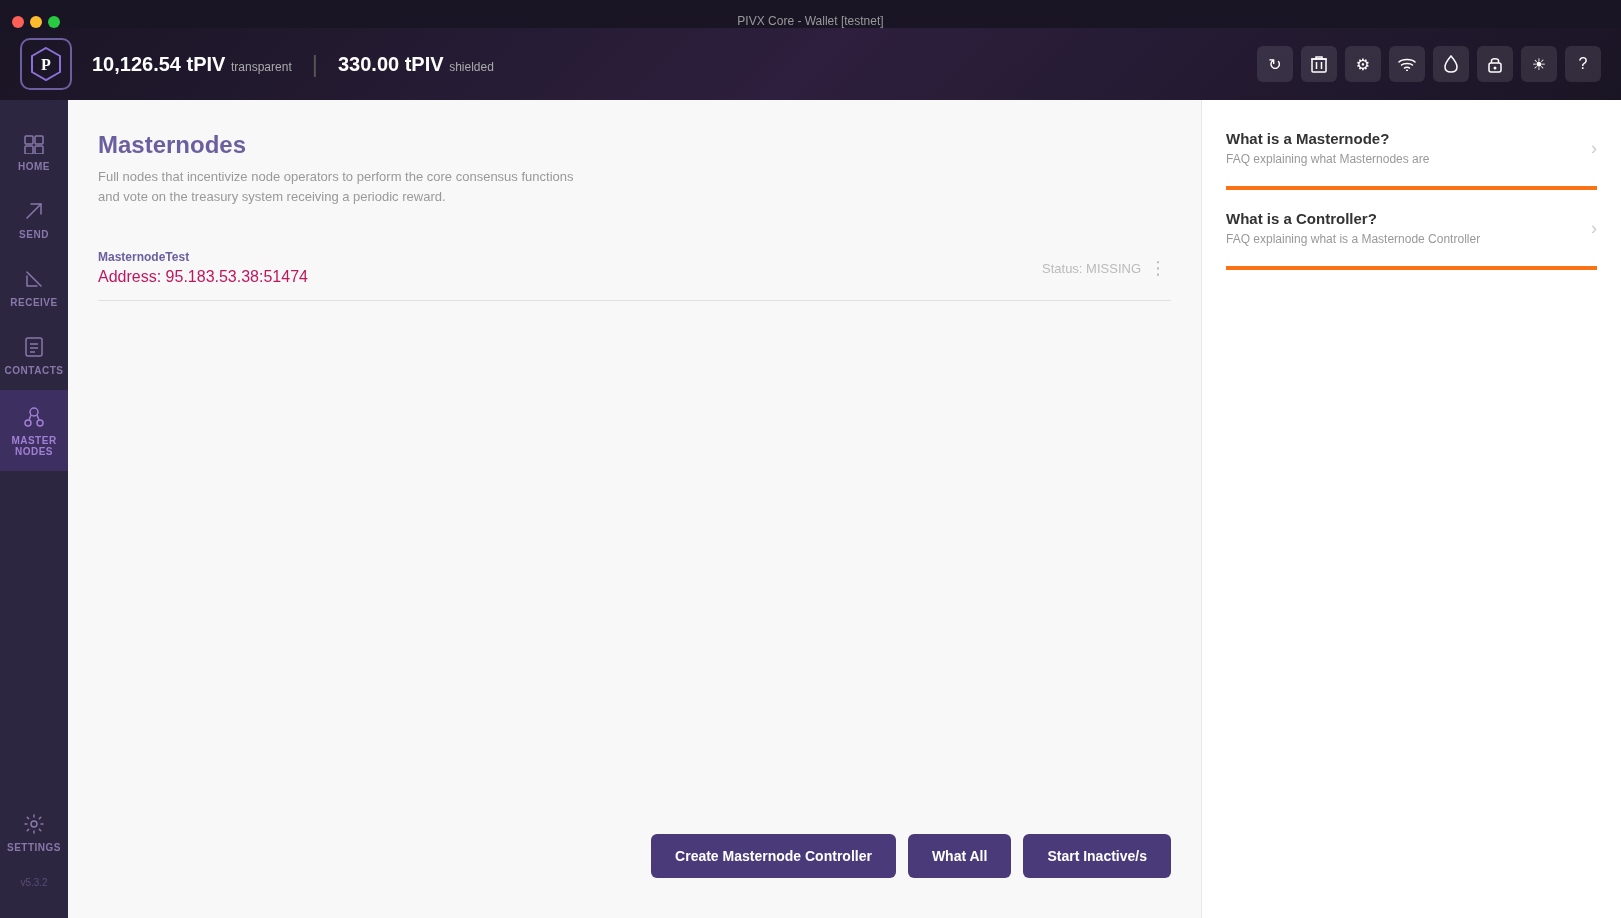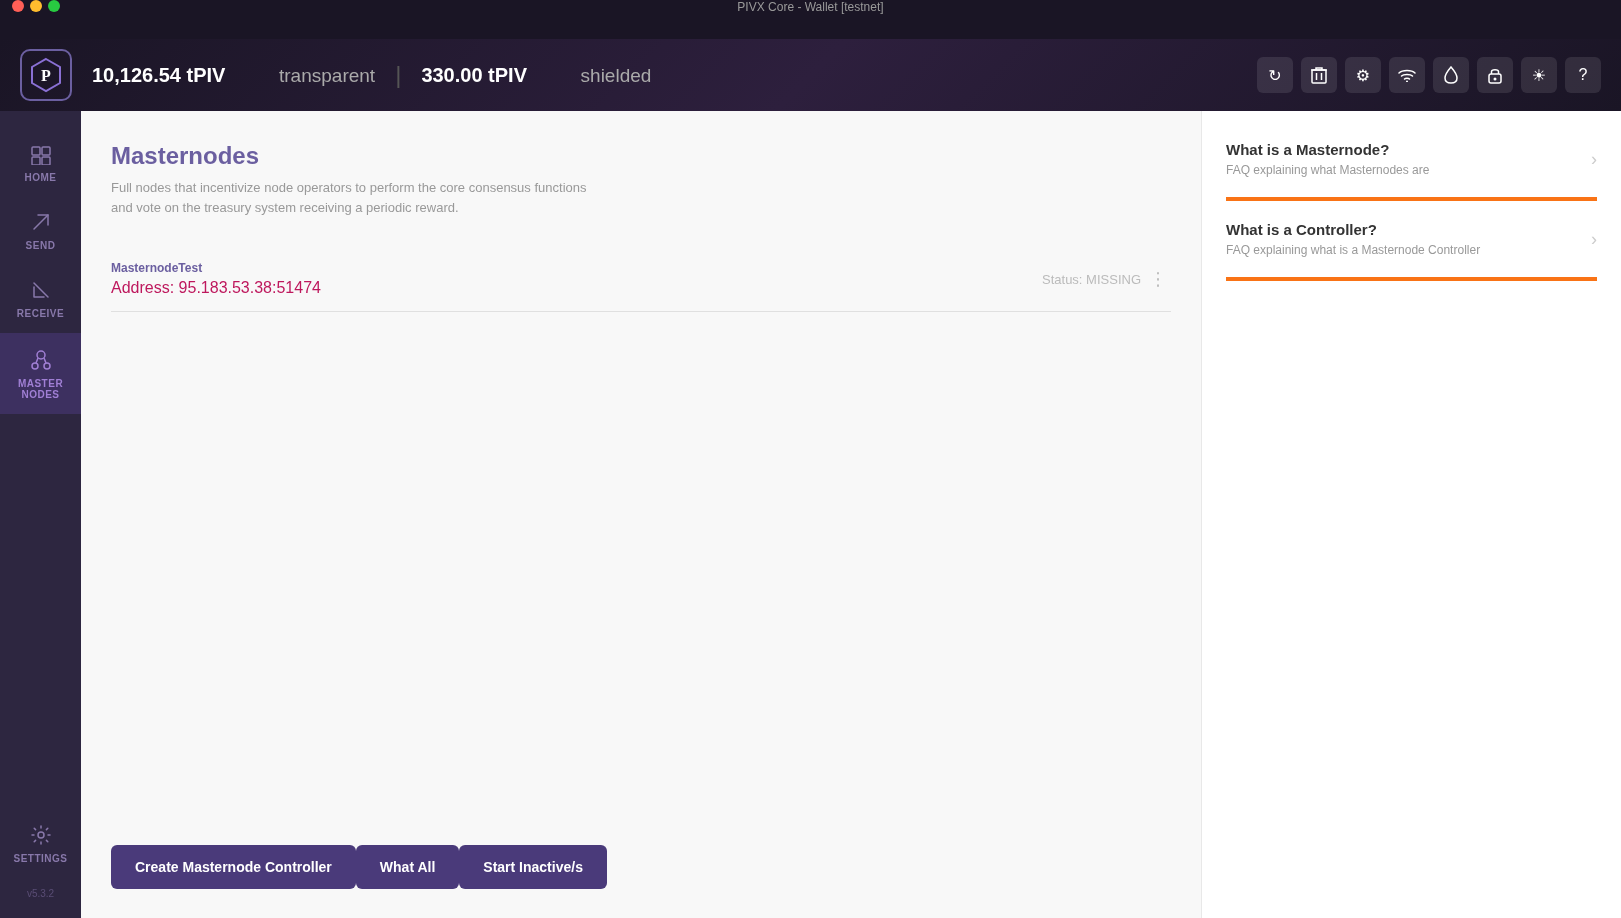--- a/index.html
+++ b/index.html
@@ -7,24 +7,24 @@
       width: 1621px;
       height: 918px;
       background: #2d2640;
       font-family: -apple-system, BlinkMacSystemFont, 'Segoe UI', sans-serif;
       overflow: hidden;
       position: relative;
     }
 
     
     .titlebar {
-      height: 39px;
+      height: 28px;
       background: #1a1525;
       display: flex;
-      align-items: flex-start;
+      align-items: flex-end;
       justify-content: center;
       position: relative;
     }
     .titlebar-title {
       color: #999;
       font-size: 12px;
     }
     .titlebar-buttons {
       position: absolute;
       left: 12px;
@@ -69,23 +69,22 @@
       gap: 20px;
       flex: 1;
     }
     .balance-item {
       color: white;
       font-size: 20px;
       font-weight: 600;
     }
     .balance-item .label {
       color: #aaa;
-      font-size: 19px;
+      font-size: 12px;
       font-weight: 400;
-      margin-left: 48px;
     }
     .balance-divider {
       color: #555;
       font-size: 24px;
     }
     .header-icons {
       display: flex;
       gap: 8px;
       align-items: center;
     }
@@ -103,21 +102,21 @@
     }
 
     
     .main-layout {
       display: flex;
       height: calc(918px - 28px - 72px);
     }
 
     
     .sidebar {
-      width: 81px;
+      width: 68px;
       background: #2d2640;
       display: flex;
       flex-direction: column;
       align-items: center;
       padding: 20px 0;
       gap: 0;
     }
     .sidebar-item {
       width: 100%;
       display: flex;
@@ -210,21 +209,22 @@
     .menu-dots {
       color: #bbb;
       font-size: 18px;
       cursor: pointer;
       padding: 4px;
     }
 
     
     .bottom-buttons {
       display: flex;
-      justify-content: flex-start;
+      justify-content: flex-end;
+      gap: 12px;
       padding: 20px 0;
     }
     .btn-primary {
       background: #4a3a7a;
       color: white;
       border: none;
       border-radius: 6px;
       padding: 14px 24px;
       font-size: 14px;
       font-weight: 600;
@@ -360,20 +360,31 @@
     <div class="sidebar-item">
       <span class="icon">
         <svg width="22" height="22" viewBox="0 0 22 22" fill="none">
           <line x1="4" y1="4" x2="18" y2="18" stroke="#8878aa" stroke-width="1.5" stroke-linecap="round"></line>
           <polyline points="14,18 4,18 4,8" stroke="#8878aa" stroke-width="1.5" stroke-linecap="round" stroke-linejoin="round" fill="none"></polyline>
         </svg>
       </span>
       <span>RECEIVE</span>
     </div>
 
+    <div class="sidebar-item">
+      <span class="icon">
+        <svg width="20" height="22" viewBox="0 0 20 22" fill="none">
+          <rect x="2" y="2" width="16" height="18" rx="2" stroke="#8878aa" stroke-width="1.5"></rect>
+          <line x1="6" y1="8" x2="14" y2="8" stroke="#8878aa" stroke-width="1.5"></line>
+          <line x1="6" y1="12" x2="14" y2="12" stroke="#8878aa" stroke-width="1.5"></line>
+          <line x1="6" y1="16" x2="11" y2="16" stroke="#8878aa" stroke-width="1.5"></line>
+        </svg>
+      </span>
+      <span>CONTACTS</span>
+    </div>
 
     <div class="sidebar-item active">
       <span class="icon">
         <svg width="24" height="24" viewBox="0 0 24 24" fill="none">
           <circle cx="12" cy="8" r="4" stroke="#a07fd4" stroke-width="1.5"></circle>
           <circle cx="6" cy="19" r="3" stroke="#a07fd4" stroke-width="1.5"></circle>
           <circle cx="18" cy="19" r="3" stroke="#a07fd4" stroke-width="1.5"></circle>
           <line x1="9" y1="11" x2="7" y2="16" stroke="#a07fd4" stroke-width="1.5"></line>
           <line x1="15" y1="11" x2="17" y2="16" stroke="#a07fd4" stroke-width="1.5"></line>
         </svg>

